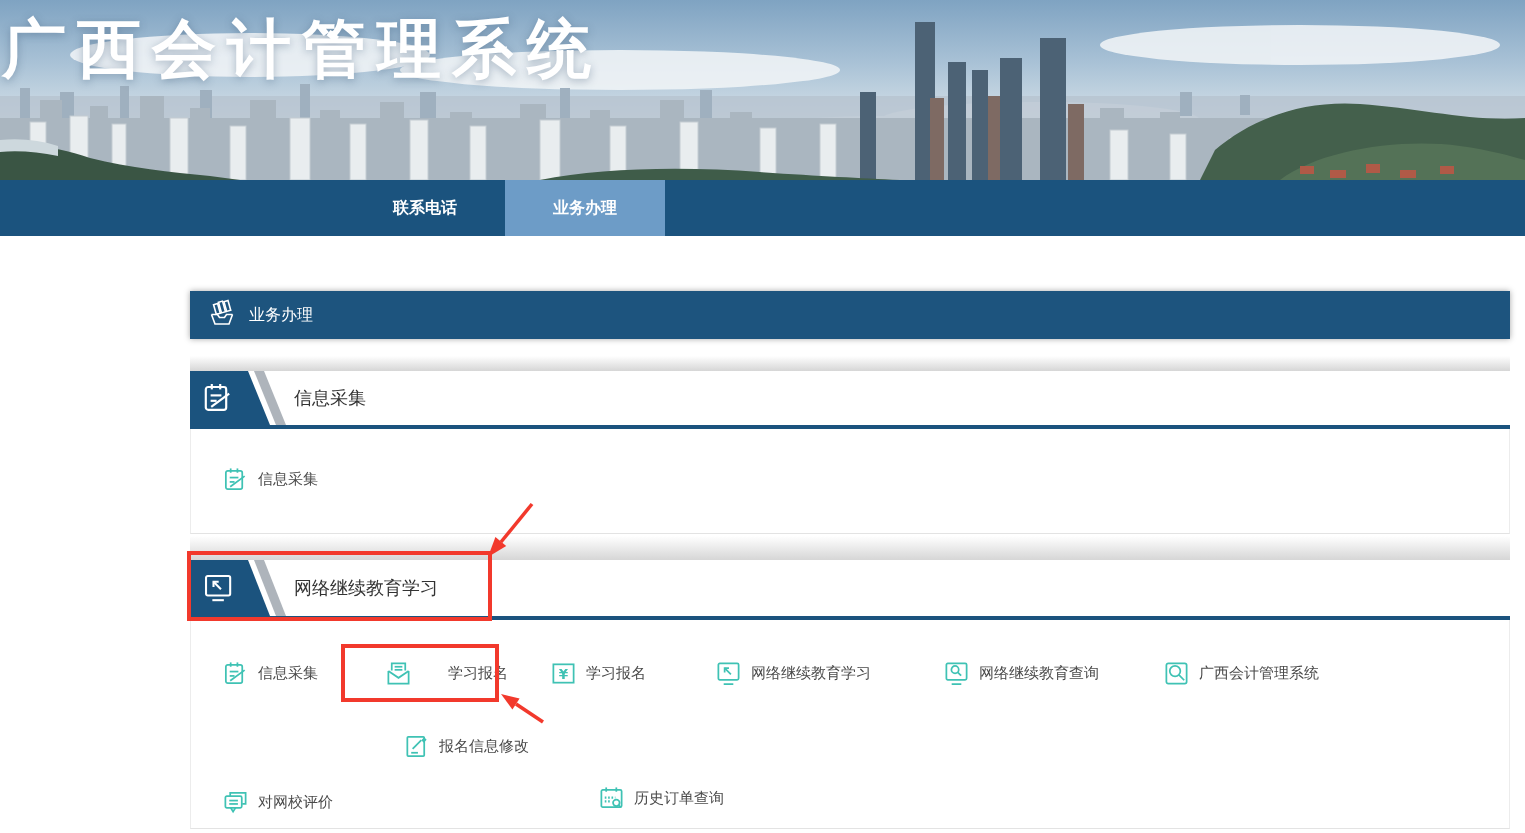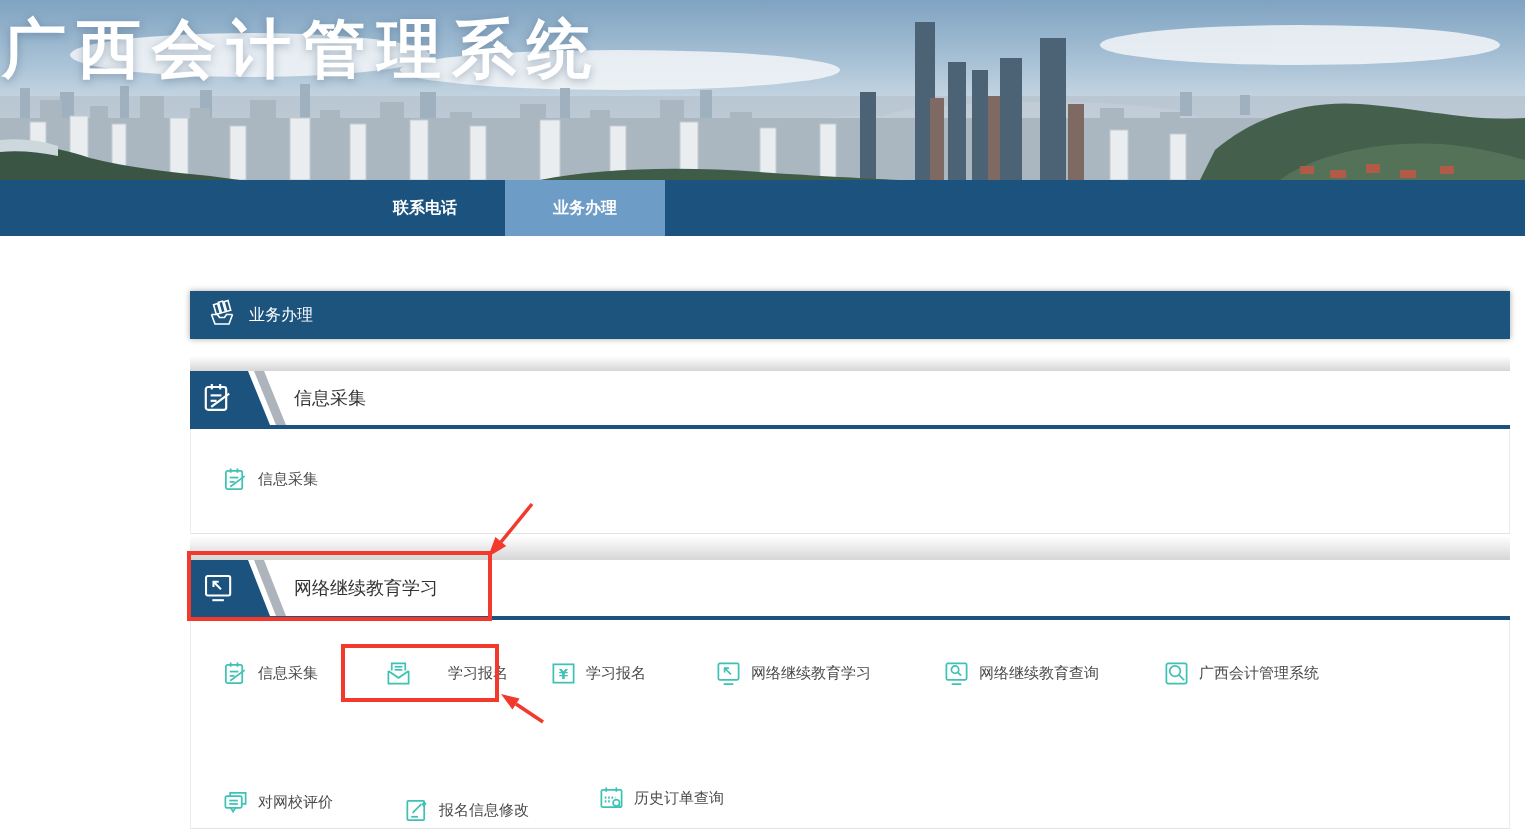--- a/index.html
+++ b/index.html
@@ -298,21 +298,21 @@
     <svg width="27" height="27" viewBox="0 0 28 28" fill="none" stroke="#3fc2b4" stroke-width="1.8">
       <path d="M8.5,7.5 L8.5,4 L24.5,4 L24.5,15.5 L21,15.5"></path>
       <rect x="3.5" y="7.5" width="17" height="12" rx="1.5"></rect>
       <line x1="7.5" y1="12" x2="16.5" y2="12"></line>
         <line x1="7.5" y1="15.5" x2="16.5" y2="15.5"></line>
       <polyline points="9,19.5 11.5,23.5 14,19.5"></polyline>
     </svg>
     <span>对网校评价</span>
   </div>
 
-  <div class="item" style="left:403px; top:796px;">
+  <div class="item" style="left:403px; top:732px;">
     <svg width="27" height="27" viewBox="0 0 28 28" fill="none" stroke="#3fc2b4" stroke-width="1.8">
       <rect x="4.5" y="4" width="17.5" height="20" rx="1"></rect>
       <line x1="10" y1="16.5" x2="19" y2="7.5"></line>
       <path d="M19,7.5 L22,4.5 L24.5,7 L21.5,10 Z" fill="#3fc2b4" stroke="none"></path>
       <line x1="8.5" y1="20.5" x2="15.5" y2="20.5"></line>
     </svg>
     <span>报名信息修改</span>
   </div>
 
   <div class="item" style="left:598px; top:784px;">

